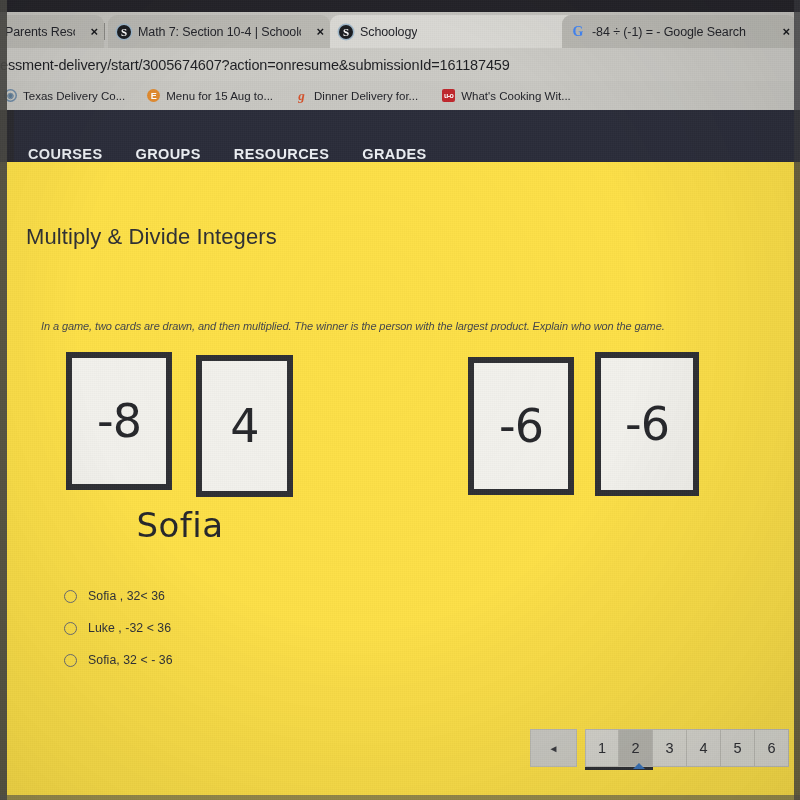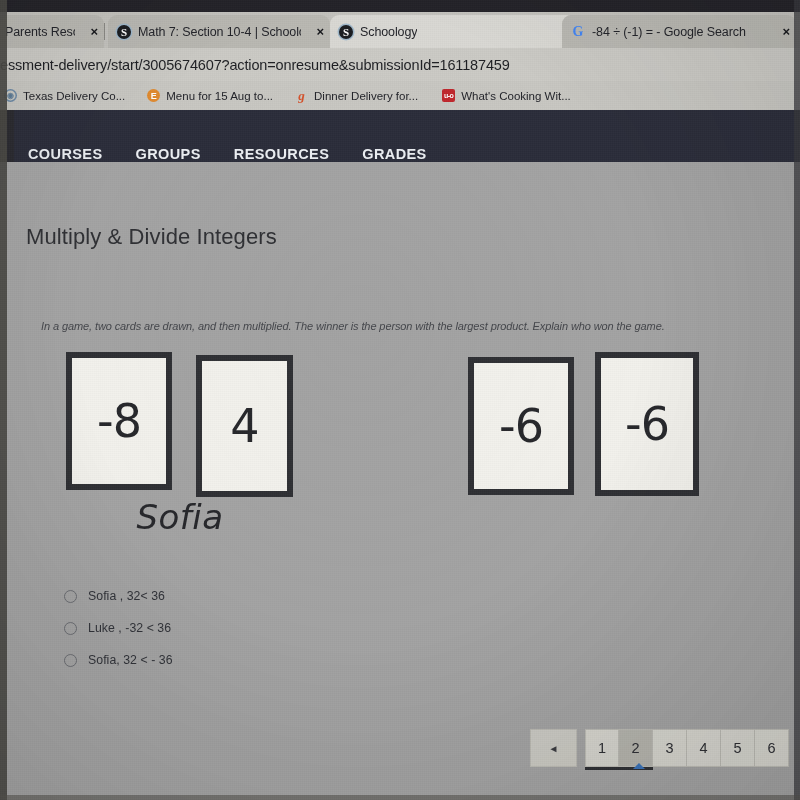--- a/index.html
+++ b/index.html
@@ -214,21 +214,21 @@
     font-size: 14.5px;
     font-weight: bold;
     letter-spacing: 0.4px;
   }
 
   
   #page {
     position: absolute;
     left: 0; top: 162px;
     width: 800px; height: 638px;
-    background: #a3a3a3;
+    background: #fde047;
   }
   #page-title {
     position: absolute;
     left: 26px; top: 62px;
     font-size: 22px;
     color: #2f3034;
     letter-spacing: 0.1px;
   }
   #question-text {
     position: absolute;
@@ -426,21 +426,21 @@
 
       <div class="player-group" style="left:66px;">
         <div class="cards-row">
           <div class="card" style="width:106px;height:138px;">
             <span class="card-val">-8</span>
           </div>
           <div class="card" style="width:97px;height:142px;margin-left:24px;margin-top:3px;">
             <span class="card-val">4</span>
           </div>
         </div>
-        <div class="player-name" style="width:228px;font-style:italic;">Sofia</div>
+        <div class="player-name" style="width:228px;margin-top:8px;">Sofia</div>
       </div>
 
       <div class="player-group" style="left:468px;">
         <div class="cards-row">
           <div class="card" style="width:106px;height:138px;margin-top:5px;">
             <span class="card-val">-6</span>
           </div>
           <div class="card" style="width:104px;height:144px;margin-left:21px;">
             <span class="card-val">-6</span>
           </div>

